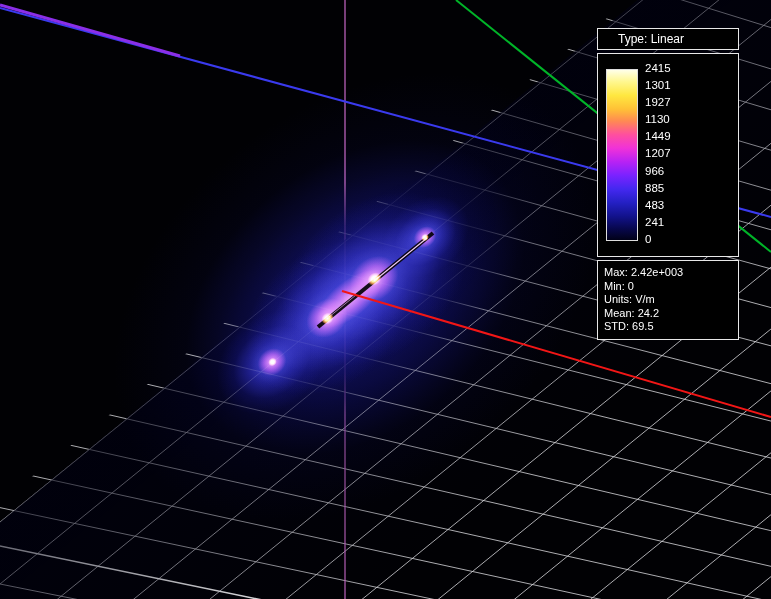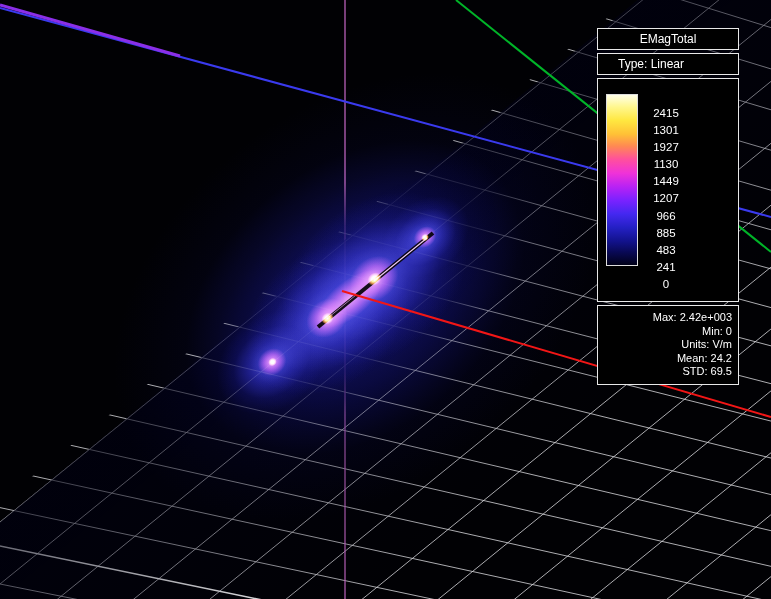--- a/index.html
+++ b/index.html
@@ -38,22 +38,22 @@
   .tbox{height:22px;line-height:20px;text-align:center;font-size:12px;}
   .ybox{height:22px;line-height:20px;padding-left:20px;font-size:12px;}
   .scalebox{display:flex;padding:8px 6px 10px 8px;}
   .colorbar{
     width:30px;height:170px;margin-top:7px;border:1px solid #dddddd;box-sizing:content-box;
     background:linear-gradient(to bottom,
       #ffffe8 0%, #fff78e 7%, #ffe740 15%, #ffc136 23%, #ff8a52 30%, #ff4f9e 38%,
       #f032d8 46%, #b822f4 54%, #7a22ff 62%, #4428f0 70%, #2420c4 78%,
       #12128c 86%, #080850 93%, #010118 100%);
   }
-  .ticks{display:flex;flex-direction:column;justify-content:space-between;height:184px;margin-left:7px;width:42px;text-align:center;font-size:11.5px;line-height:13px;margin-top:20px;}
-  .statsbox{padding:5px 6px;line-height:13.5px;font-size:11px;text-align:right;}
+  .ticks{display:flex;flex-direction:column;justify-content:space-between;height:184px;margin-left:7px;width:42px;text-align:left;font-size:11.5px;line-height:13px;}
+  .statsbox{padding:5px 6px;line-height:13.5px;font-size:11px;}
 </style>
 </head>
 <body>
 
 <div class="viewport">
 
   <svg class="layer" width="771" height="599" viewBox="0 0 771 599">
     <defs>
       <clipPath id="gc">
           <polygon points="-20,518 642,-10 790,-10 790,610 -20,610"></polygon>
@@ -123,23 +123,20 @@
   </svg>
 
   <div class="layer" id="core-layer">
       <div class="glow core" style="left: 267.5px; top: 358px; width: 9px; height: 8px;"></div>
       <div class="glow core" style="left: 320.5px; top: 312.5px; width: 13px; height: 11px;"></div>
       <div class="glow core" style="left: 366.5px; top: 273px; width: 15px; height: 12px;"></div>
       <div class="glow core" style="left: 421px; top: 233.5px; width: 8px; height: 7px;"></div>
     </div>
 
   <div class="legend">
-    <div class="lbox tbox">
-      <span>EMagTotal</span>
-    </div>
     <div class="lbox ybox">
       <span>Type: Linear</span>
     </div>
     <div class="lbox scalebox">
       <div class="colorbar"></div>
       <div class="ticks">
         <span class="tick">2415</span>
         <span class="tick">1301</span>
         <span class="tick">1927</span>
         <span class="tick">1130</span>

